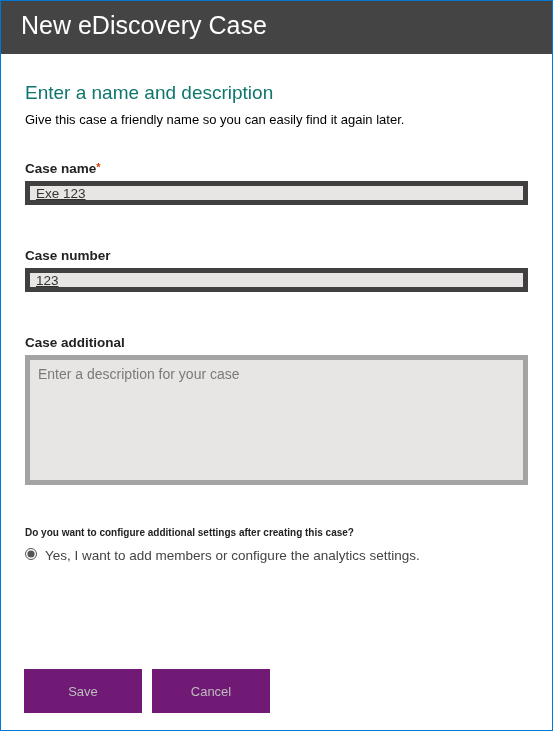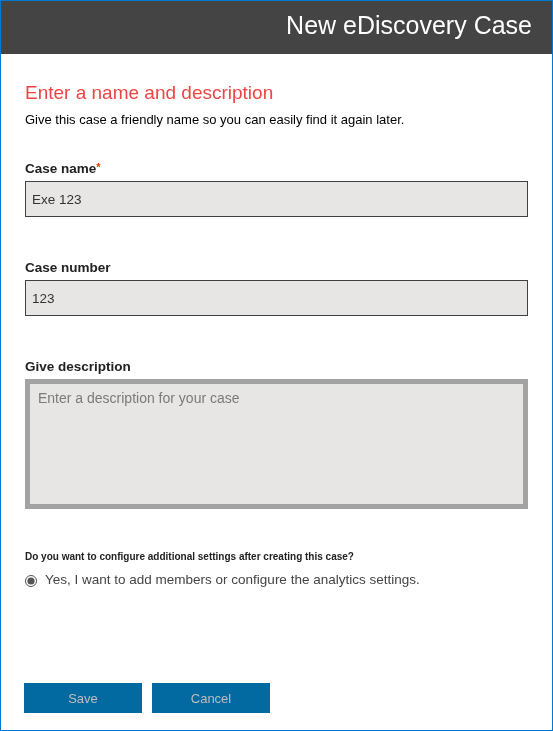--- a/index.html
+++ b/index.html
@@ -8,58 +8,58 @@
       background: #fff;
       width: 553px;
       height: 731px;
       border: 1px solid #0078d4;
       overflow: hidden;
     }
     .header {
       background: #444444;
       color: #fff;
       padding: 10px 20px 14px 20px;
-      text-align: right;
     }
     .header h1 {
       font-size: 25px;
       font-weight: 300;
     }
     .content {
       padding: 28px 24px 0 24px;
     }
     .section-title {
       font-size: 19px;
       font-weight: 400;
-      color: #ef4444;
+      color: #0f766e;
       margin-bottom: 8px;
     }
     .section-desc {
       font-size: 13px;
       color: #000000;
       margin-bottom: 34px;
     }
     .field-group { margin-bottom: 43px; }
     .field-label {
       font-size: 13.5px;
       font-weight: 600;
       color: #222;
       display: block;
       margin-bottom: 5px;
     }
     .required-mark { color: #d83b01; font-size: 11px; vertical-align: top; }
     .text-input {
       width: 100%;
-      border: 1px solid #404040;
+      border: 5px solid #404040;
       background: #e8e6e4;
       font-size: 13.5px;
       color: #333;
       padding: 3px 6px;
       font-family: inherit;
-      height: 36px;
+      height: 24px;
+      text-decoration: underline;
     }
     .textarea-input {
       width: 100%;
       border: 5px solid #a3a3a3;
       background: #e8e6e4;
       font-size: 14px;
       color: #333;
       padding: 6px 8px;
       font-family: inherit;
       height: 130px;
@@ -68,42 +68,42 @@
     .textarea-input::placeholder { color: #7a7a7a; }
     .question-label {
       font-size: 10px;
       font-weight: 600;
       color: #222;
       margin-top: 38px;
       margin-bottom: 10px;
     }
     .radio-row {
       display: flex;
-      align-items: flex-end;
+      align-items: flex-start;
       margin-bottom: 12px;
       font-size: 13.5px;
       color: #444;
     }
     .radio-row input[type="radio"] {
       margin-right: 8px;
       width: 12px; height: 12px;
       accent-color: #555;
     }
     .footer {
       position: absolute;
       bottom: 18px;
       left: 24px;
       display: flex;
       gap: 10px;
     }
     .btn {
       width: 118px;
-      height: 30px;
+      height: 44px;
       border: none;
-      background: #0369a1;
+      background: #701a75;
       color: #bdbdbd;
       font-size: 13px;
       font-family: inherit;
       cursor: default;
     }
   </style>
 </head>
 <body>
 
 <div class="header">
@@ -120,21 +120,21 @@
     </label>
     <input type="text" class="text-input" value="Exe 123" style="">
   </div>
 
   <div class="field-group">
     <label class="field-label">Case number</label>
     <input type="text" class="text-input" value="123" style="">
   </div>
 
   <div class="field-group" style="margin-bottom:0">
-    <label class="field-label">Give description</label>
+    <label class="field-label">Case additional</label>
     <textarea class="textarea-input" placeholder="Enter a description for your case" style=""></textarea>
   </div>
 
   <div class="question-label">Do you want to configure additional settings after creating this case?</div>
 
   <label class="radio-row">
     <input type="radio" name="cfg" checked="" style="">
     <span>Yes, I want to add members or configure the analytics settings.</span>
   </label>
 

